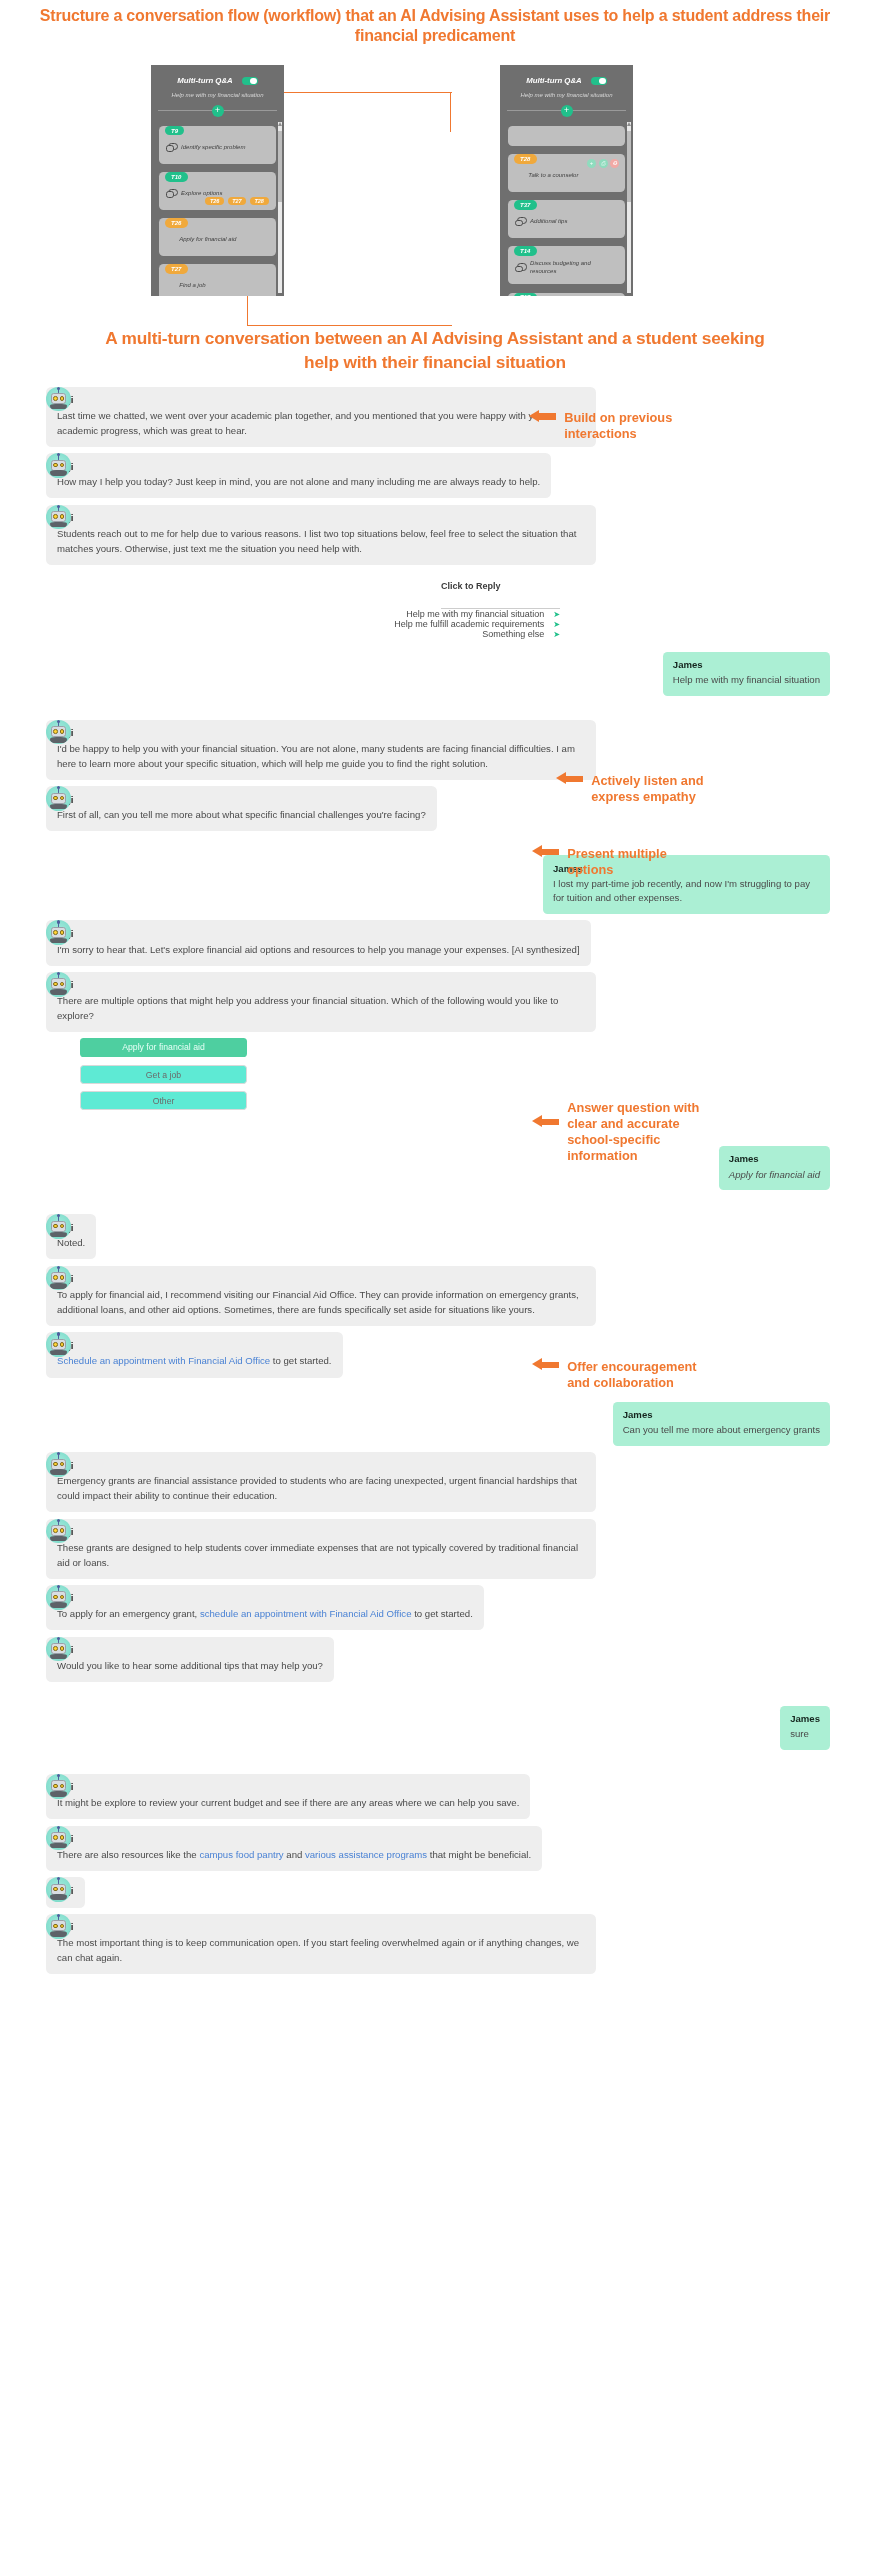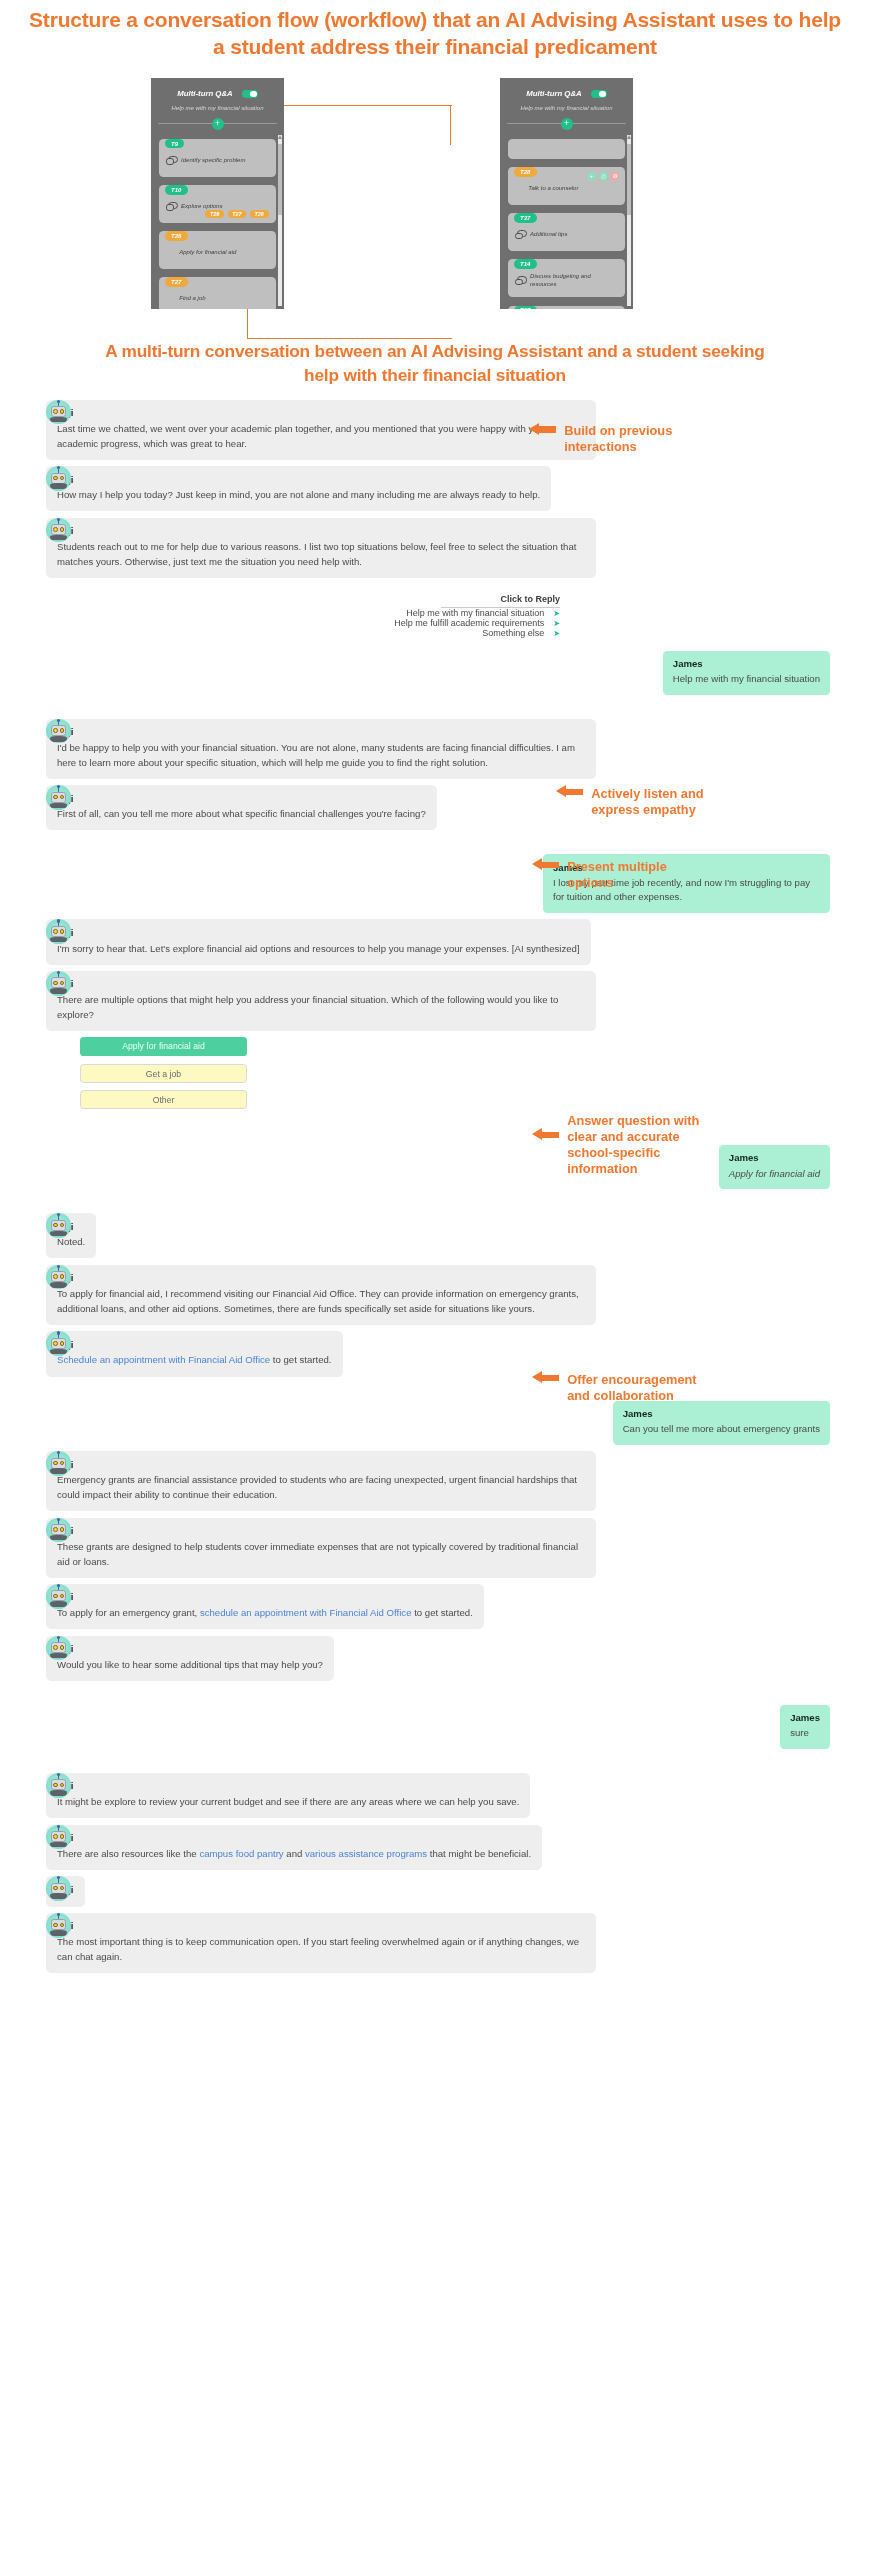--- a/index.html
+++ b/index.html
@@ -8,21 +8,21 @@
     background: #ffffff;
     font-family: "Liberation Sans", sans-serif;
     color: #3c3c3c;
     position: relative;
   }
 
   
   .head-title {
     color: #f07830;
     font-weight: bold;
-    font-size: 21px;
+    font-size: 16px;
     line-height: 1.3;
     text-align: center;
     padding: 5.5px 27px 0 27px;
     letter-spacing: -0.2px;
   }
   .section-title {
     color: #f07830;
     font-weight: bold;
     font-size: 17.3px;
     line-height: 1.35;
@@ -347,23 +347,23 @@
     text-align: right;
     padding-right: 310px;
     margin: 11px 0 12.8px 0;
   }
   .reply-title {
     display: inline-block;
     font-size: 9px;
     font-weight: bold;
     color: #3b3b3b;
     border-bottom: 0.9px solid #cdcdcd;
-    padding-bottom: 3px;
+    padding-bottom: 17px;
     width: 119px;
-    text-align: right;
+    text-align: left;
   }
   .reply-opt {
     font-size: 9px;
     color: #4a4a4a;
     margin-top: 0;
   }
   .reply-opt .tri {
     display: inline-block;
     margin-left: 6.4px;
     color: #21c08b;
@@ -375,21 +375,21 @@
   .opt-btn {
     width: 167px;
     height: 19px;
     border-radius: 3.6px;
     font-size: 8.7px;
     line-height: 19px;
     text-align: center;
     margin-bottom: 7.3px;
   }
   .opt-btn.primary { background: #4ecfa0; color: #e7fff6; }
-  .opt-btn.ghost { background: #fef9c3; border: 0.9px solid #d9d9d9; color: #6a6a6a; }
+  .opt-btn.ghost { background: #5eead4; border: 0.9px solid #d9d9d9; color: #6a6a6a; }
 
   
   .anno {
     position: absolute;
     display: flex;
     align-items: center;
     gap: 8.2px;
   }
   .anno-arrow {
     flex: 0 0 auto;

